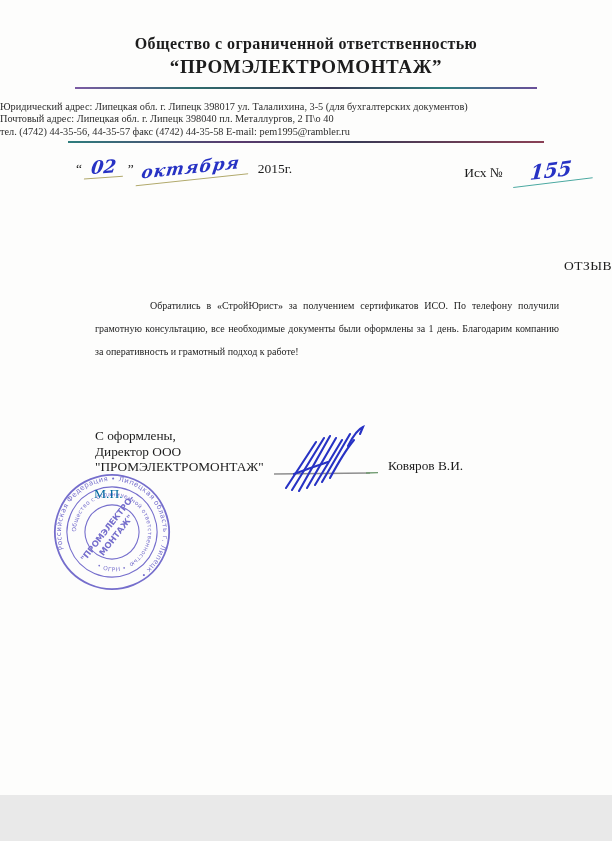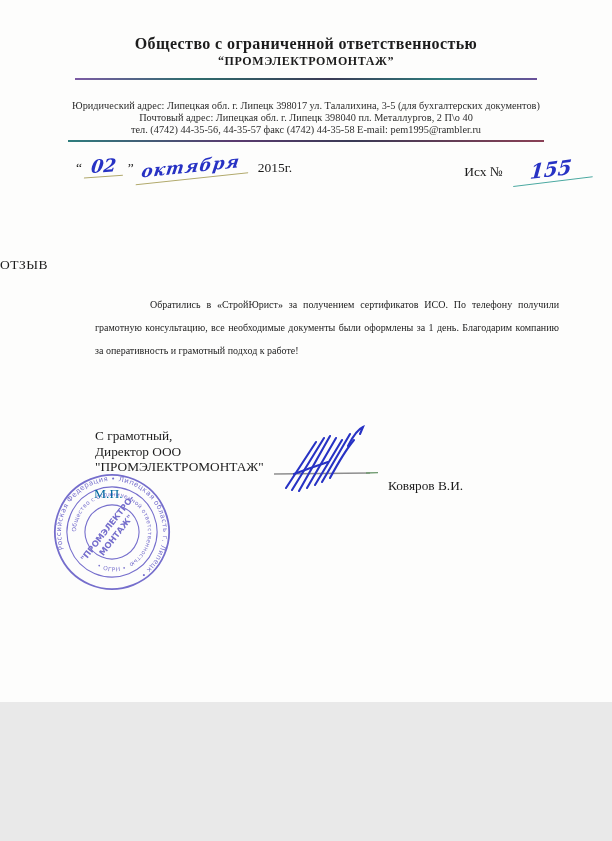--- a/index.html
+++ b/index.html
@@ -1,54 +1,54 @@
 <!DOCTYPE html>
 <html><head>
 <meta charset="utf-8">
 <style>
   html,body{margin:0;padding:0;background:#e9e9e9;}
   .page{
     position:relative;
-    width:612px;height:702px;
+    width:612px;height:795px;
     margin:0 auto;
     background:#fdfdfc;
     font-family:"Liberation Serif","DejaVu Serif",serif;
     color:#1c1c1c;
     overflow:hidden;
   }
   
   .org-head{padding-top:33px;text-align:center;line-height:1.32;}
   .org-type{font-size:16px;font-weight:bold;letter-spacing:.4px;}
-  .org-name{font-size:12px;font-weight:bold;letter-spacing:.6px;}
+  .org-name{font-size:19px;font-weight:bold;letter-spacing:.6px;}
   .rule{height:2px;margin:0 auto;}
   .rule-top{width:462px;margin-top:8px;background:linear-gradient(90deg,#7c5ba4,#2e6d6d 25%,#3a3a55 55%,#2e7d7d 80%,#6a4f9a);}
   .rule-bottom{width:476px;margin-top:3px;background:linear-gradient(90deg,#2e7d7d,#5a3a6f 35%,#3a3a55 60%,#8a4055);}
-  .addr{margin-top:20px;text-align:center;font-size:10.3px;line-height:12.2px;color:#2d2d2d;}
+  .addr{margin-top:12px;font-size:10.3px;line-height:12.2px;color:#2d2d2d;}
   
   .date-row{position:relative;margin-top:9px;height:40px;font-size:13.5px;}
   .date-left{position:absolute;left:76px;top:4px;white-space:nowrap;}
   .hw{
     font-family:"DejaVu Serif",serif;font-style:italic;font-weight:bold;
     color:#2732c4;display:inline-block;
   }
   .hw-day{font-size:18px;transform:rotate(-4deg) skewX(-10deg);padding:0 8px 0 6px;border-bottom:1.5px solid #b0a86a;}
   .hw-month{font-size:17px;transform:rotate(-6deg) skewX(-14deg);padding:0 10px 2px 4px;border-bottom:1.5px solid #b0a86a;letter-spacing:1px;}
   .typed-year{margin-left:4px;margin-top:48px;}
   .ref-right{position:absolute;right:18px;top:6px;white-space:nowrap;}
   .hw-ref{font-size:20px;transform:rotate(-7deg) skewX(-12deg);padding:0 22px 0 16px;border-bottom:1.5px solid #49a8a0;margin-left:8px;}
   
-  .review-title{margin-top:66px;text-align:left;font-size:13.5px;letter-spacing:.5px;}
+  .review-title{margin-top:66px;text-align:right;font-size:13.5px;letter-spacing:.5px;}
   .review-text{
     width:464px;margin:20px auto 0 95px;
     font-size:10px;line-height:23px;
     text-align:justify;text-indent:55px;color:#222;
   }
   
   .sign-block{position:absolute;left:95px;top:428px;font-size:13.3px;line-height:15.5px;}
-  .signer-name{position:absolute;left:388px;top:478px;font-size:13.3px;}
+  .signer-name{position:absolute;left:388px;top:458px;font-size:13.3px;}
   .mp-mark{position:absolute;left:94px;top:486px;font-size:13.5px;color:#0369a1;z-index:3;}
   .sig-svg{position:absolute;left:270px;top:418px;z-index:2;}
   .stamp-svg{position:absolute;left:48px;top:468px;opacity:.82;z-index:1;}
 </style>
 </head>
 <body>
 
 <div class="page">
 
   <header class="org-head">
@@ -79,21 +79,21 @@
       <span class="hw hw-ref">155</span>
     </div>
   </div>
 
   <main>
     <div class="review-title">ОТЗЫВ</div>
     <p class="review-text">Обратились в «СтройЮрист» за получением сертификатов ИСО. По телефону получили грамотную консультацию, все необходимые документы были оформлены за 1 день. Благодарим компанию за оперативность и грамотный подход к работе!</p>
   </main>
 
   <div class="sign-block">
-    <div>С грамотный,</div>
+    <div>С оформлены,</div>
     <div>Директор ООО</div>
     <div>"ПРОМЭЛЕКТРОМОНТАЖ"</div>
   </div>
 
   <div class="signer-name">Ковяров В.И.</div>
   <div class="mp-mark">М.П.</div>
 
   <svg class="sig-svg" width="112" height="78" viewBox="0 0 112 78">
     <line x1="4" y1="56" x2="100" y2="55" stroke="#8e8e8e" stroke-width="1.6"></line>
     <line x1="96" y1="55" x2="108" y2="54.6" stroke="#6f9a6f" stroke-width="1.4"></line>

